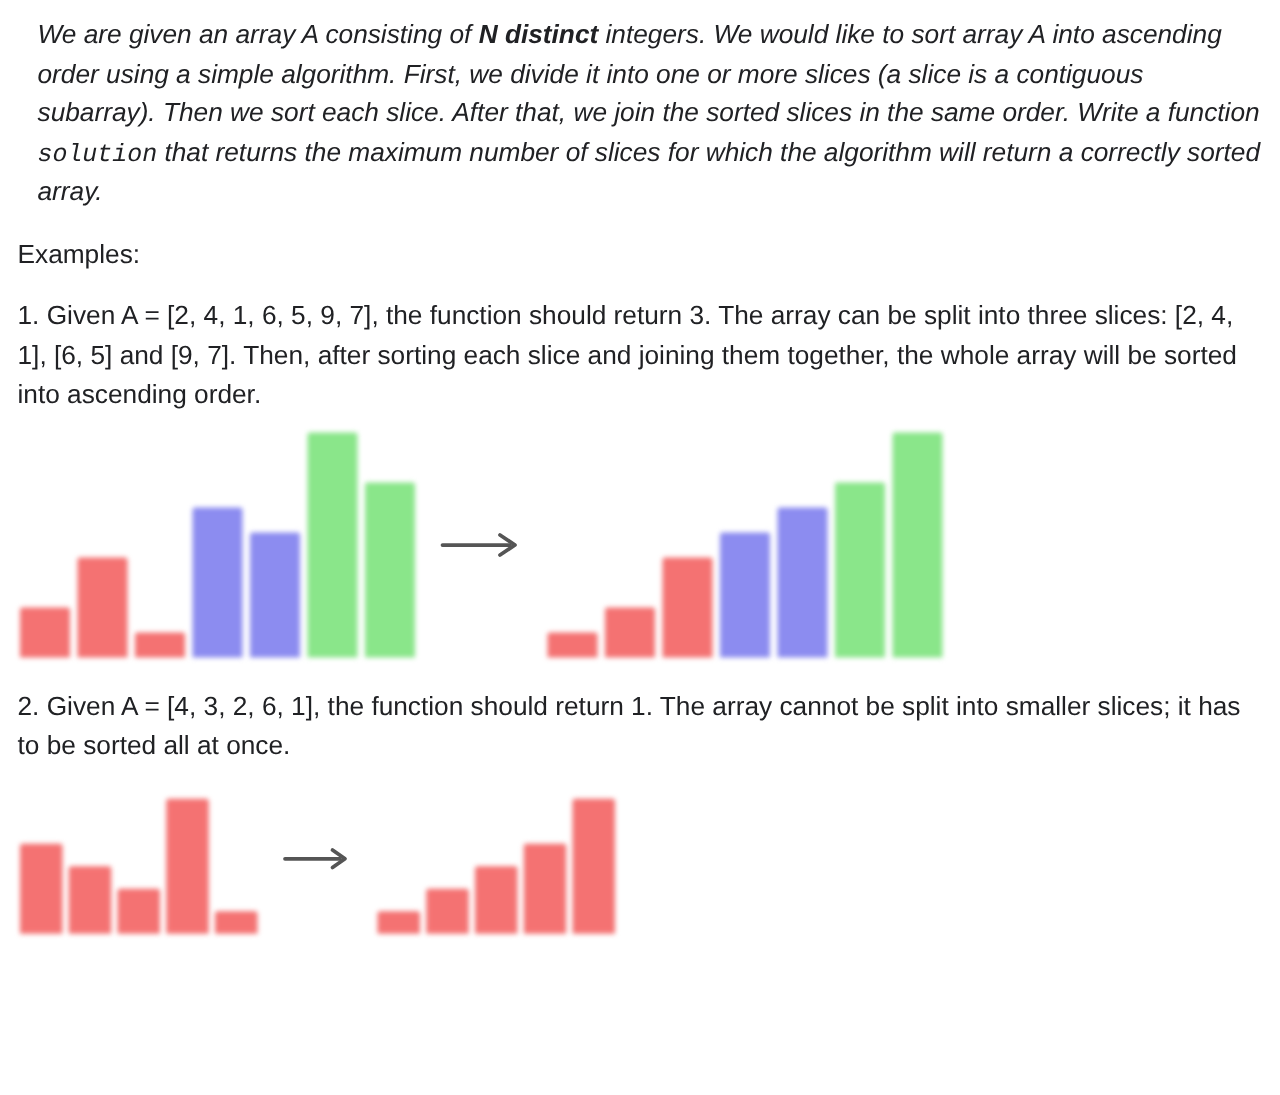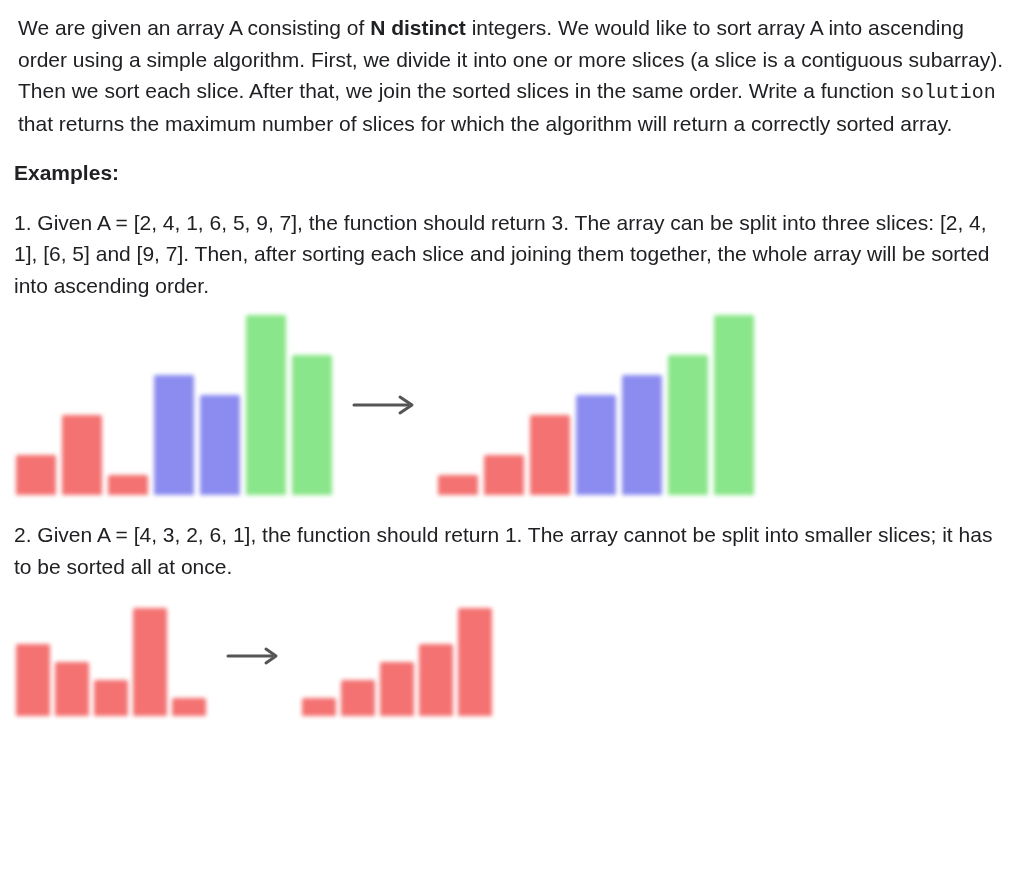--- a/index.html
+++ b/index.html
@@ -10,29 +10,30 @@
   body {
     width: 1024px;
     font-family: Arial, Helvetica, sans-serif;
     color: #202124;
     font-size: 21px;
     line-height: 1.5;
     padding: 12px 14px 20px 14px;
     box-sizing: border-box;
   }
   .para {
-    margin: 0 0 18px 4px;
+    margin: 0 0 18px 16px;
+    font-style: italic;
   }
   .bold { font-weight: 700; }
   .code {
     font-family: "Courier New", Courier, monospace;
     font-size: 0.95em;
   }
   .examples-heading {
-    font-weight: 700;
+    font-weight: 400;
     margin: 6px 0 18px 0;
   }
   .example-text {
     margin: 0 0 14px 0;
   }
   .chart-row {
     display: flex;
     align-items: flex-end;
     gap: 18px;
     margin: 10px 0 24px 2px;

